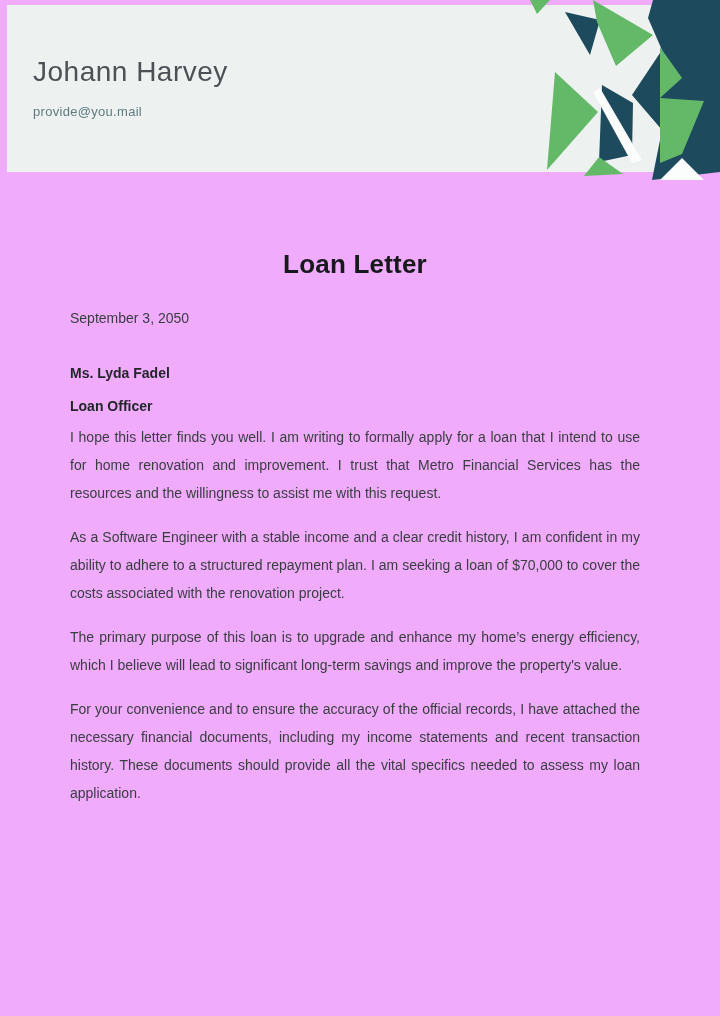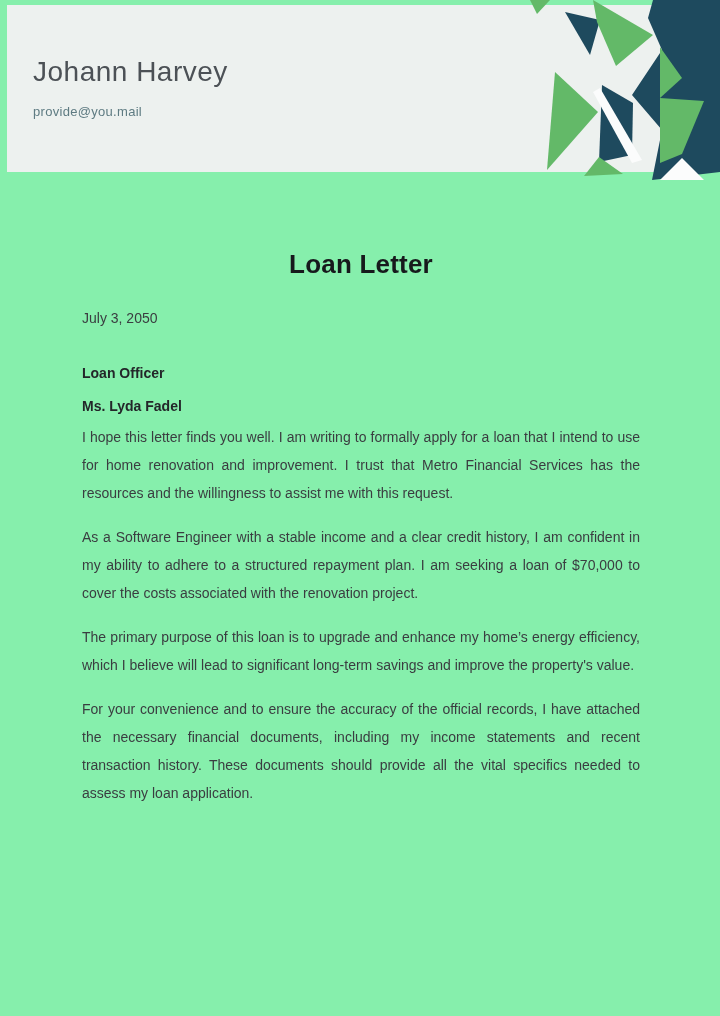--- a/index.html
+++ b/index.html
@@ -13,21 +13,21 @@
     --bold-color:#232629;
   }
   *{margin:0;padding:0;box-sizing:border-box;}
   html,body{width:720px;height:1016px;}
   body{
     background:#ffffff;
     font-family:"Liberation Sans", sans-serif;
     overflow:hidden;
     position:relative;
   }
-  .page{position:absolute;inset:0;background:#86efac;}
+  .page{position:absolute;inset:0;background:#f0abfc;}
   .header-band{
     position:absolute;
     left:7px;top:5px;right:0;height:167px;
     background:var(--header-bg);
   }
   .name{
     position:absolute;left:26px;top:51px;
     font-size:28px;letter-spacing:0.5px;
     color:var(--name-color);
   }
@@ -38,21 +38,21 @@
   }
   .design{
     position:absolute;top:0;right:0;
     width:200px;height:180px;
     display:block;
   }
   .design .g{fill:var(--green);}
   .design .t{fill:var(--teal);}
   .design .w{fill:#fbfcfc;}
   .content{
-    position:absolute;left:82px;right:80px;top:0;
+    position:absolute;left:70px;right:80px;top:0;
     color:var(--body-color);
     font-size:14px;
   }
   h1.title{
     margin-top:248px;
     font-size:26px;line-height:32px;
     font-weight:700;text-align:center;
     color:var(--title-color);
     letter-spacing:0.2px;
   }
@@ -105,25 +105,25 @@
 
     <polygon class="g" points="79,157 103,174 64,176"></polygon>
 
     <polygon class="w" points="73,92 80,88 122,160 112,163"></polygon>
     <polygon class="w" points="162,158 184,180 140,180"></polygon>
   </svg>
 
   <main class="content">
     <h1 class="title">Loan Letter</h1>
 
-    <p class="date">July 3, 2050</p>
+    <p class="date">September 3, 2050</p>
 
     <div class="recipient">
+      <p>Ms. Lyda Fadel</p>
       <p>Loan Officer</p>
-      <p>Ms. Lyda Fadel</p>
     </div>
 
 
     <p class="para">I hope this letter finds you well. I am writing to formally apply for a loan that I intend to use for home renovation and improvement. I trust that Metro Financial Services has the resources and the willingness to assist me with this request.</p>
     <p class="para">As a Software Engineer with a stable income and a clear credit history, I am confident in my ability to adhere to a structured repayment plan. I am seeking a loan of $70,000 to cover the costs associated with the renovation project.</p>
     <p class="para">The primary purpose of this loan is to upgrade and enhance my home’s energy efficiency, which I believe will lead to significant long-term savings and improve the property's value.</p>
     <p class="para">For your convenience and to ensure the accuracy of the official records, I have attached the necessary financial documents, including my income statements and recent transaction history. These documents should provide all the vital specifics needed to assess my loan application.</p>
   </main>
 
 </div>

